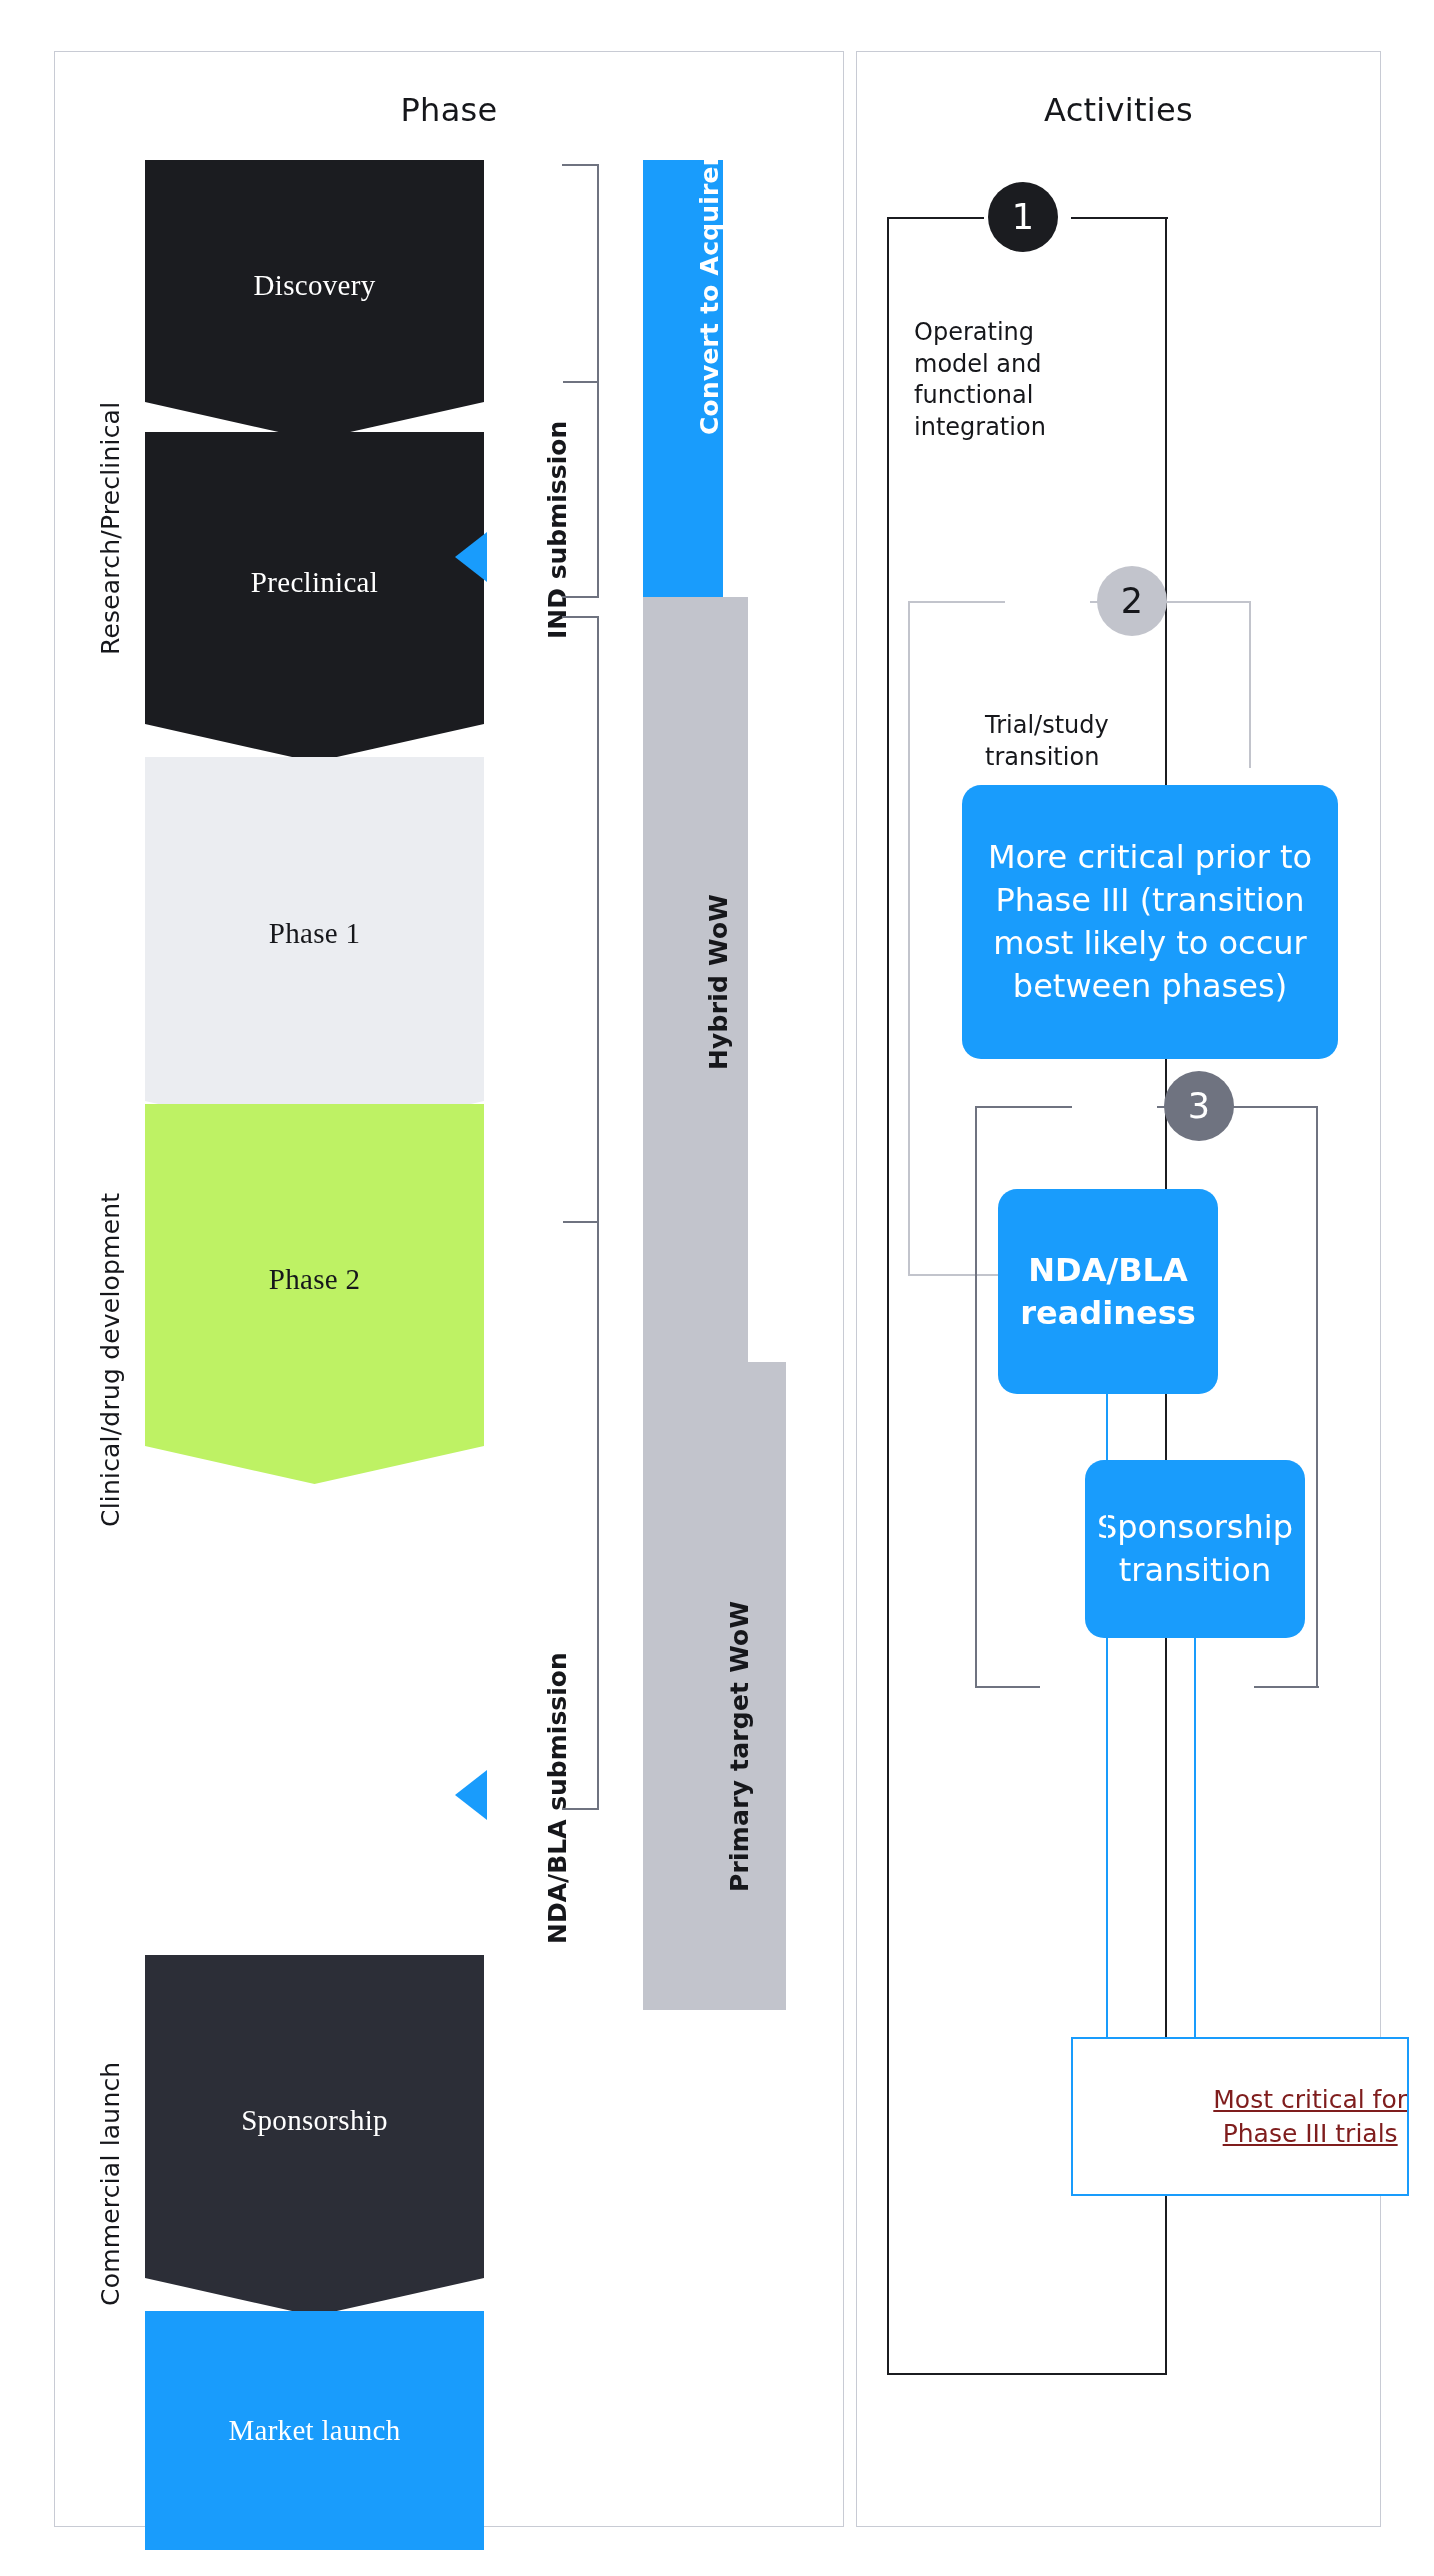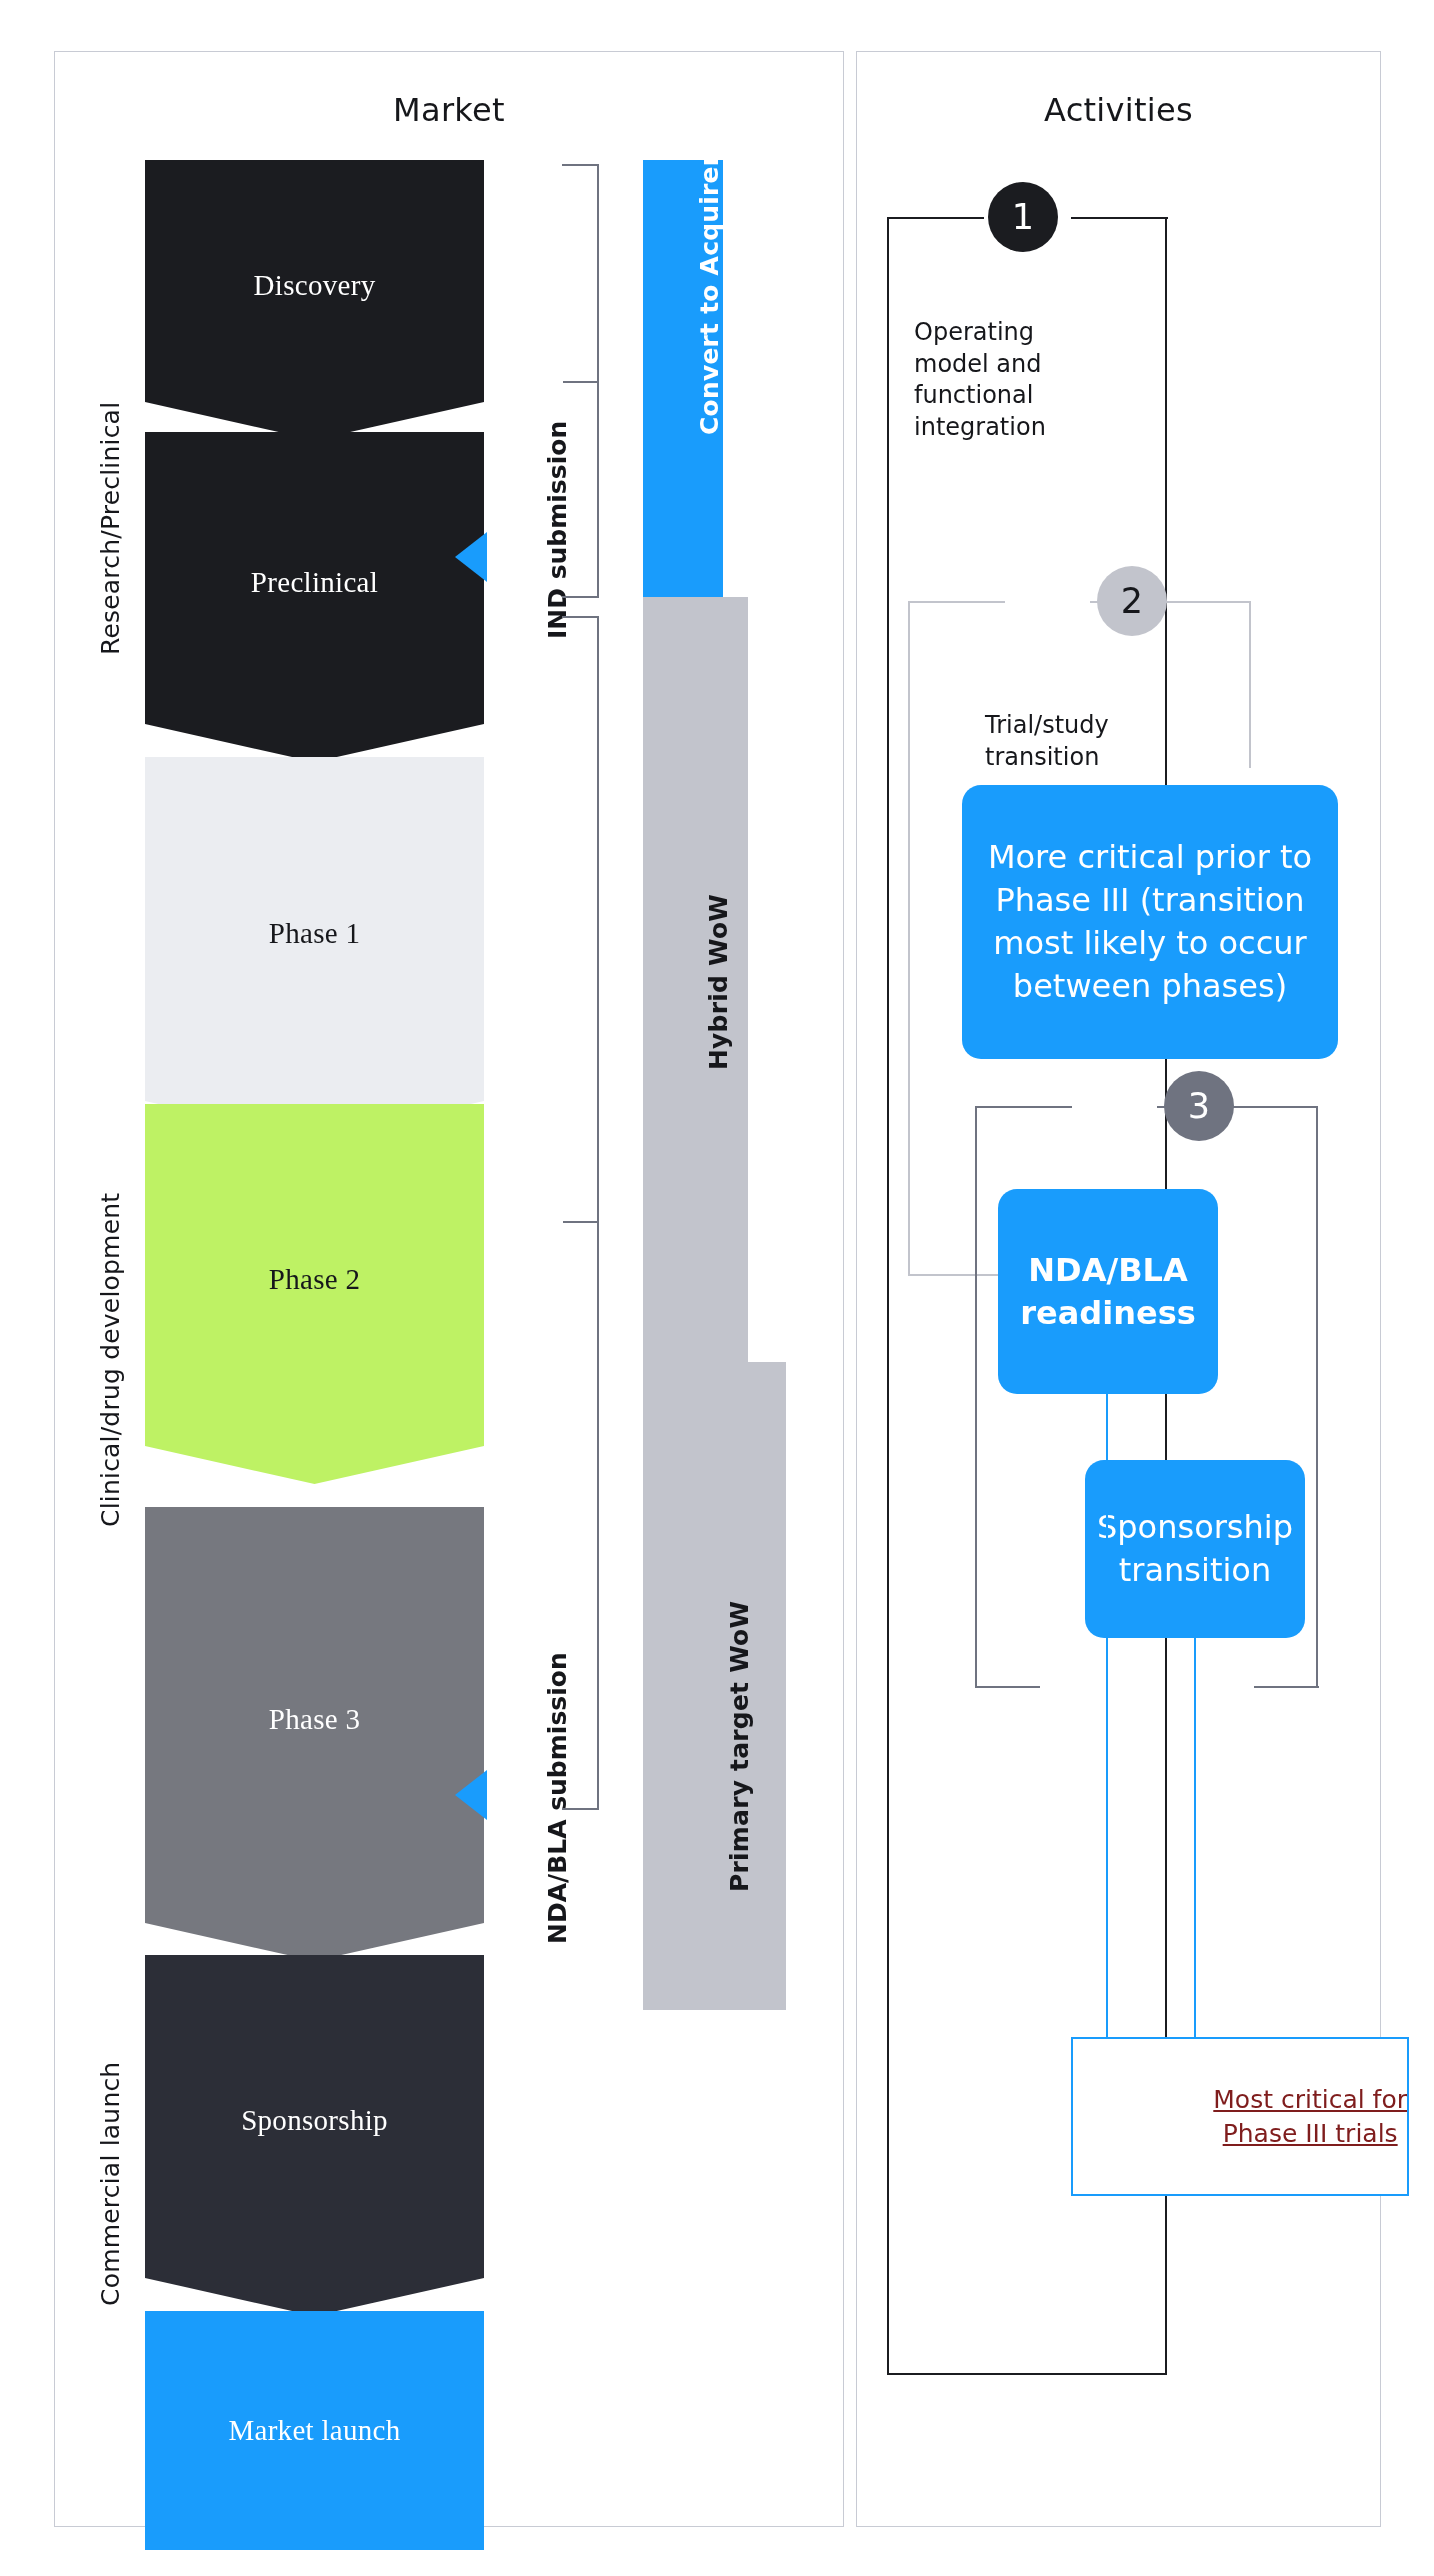--- a/index.html
+++ b/index.html
@@ -152,42 +152,39 @@
     text-decoration:underline;
   }
   .conn { position:absolute; background:#199cfc; width:2.2px; }
 </style>
 </head>
 <body>
 
 <div id="stage">
 
   <div class="panel" id="panel-phase">
-    <div class="panel-title">Market</div>
+    <div class="panel-title">Phase</div>
   </div>
 
   <div class="vlabel" style="left:96px; top:655px;">Research/Preclinical</div>
   <div class="vlabel" style="left:96px; top:1527px;">Clinical/drug development</div>
   <div class="vlabel" style="left:96px; top:2306px;">Commercial launch</div>
 
   <div id="chevcol">
     <div class="chev" style="top:0px;    height:280px; background:#1b1c20;">
       <span style="color:#ffffff">Discovery</span>
     </div>
     <div class="chev" style="top:272px;  height:330px; background:#1b1c20;">
       <span style="color:#ffffff">Preclinical</span>
     </div>
     <div class="chev" style="top:597px; height:382px; background:#ebedf1;">
       <span style="color:#16171b">Phase 1</span>
     </div>
     <div class="chev" style="top:944px; height:380px; background:#bef264;">
       <span style="color:#16171b">Phase 2</span>
-    </div>
-    <div class="chev" style="top:1347px; height:454px; background:#76787f;">
-      <span style="color:#ffffff">Phase 3</span>
     </div>
     <div class="chev" style="top:1795px; height:361px; background:#2c2e37;">
       <span style="color:#ffffff">Sponsorship</span>
     </div>
     <div class="chev" style="top:2151px; height:239px; background:#199cfc;
                              -webkit-clip-path:none; clip-path:none;">
       <span style="color:#ffffff; transform:translateY(0)">Market launch</span>
     </div>
   </div>
 

